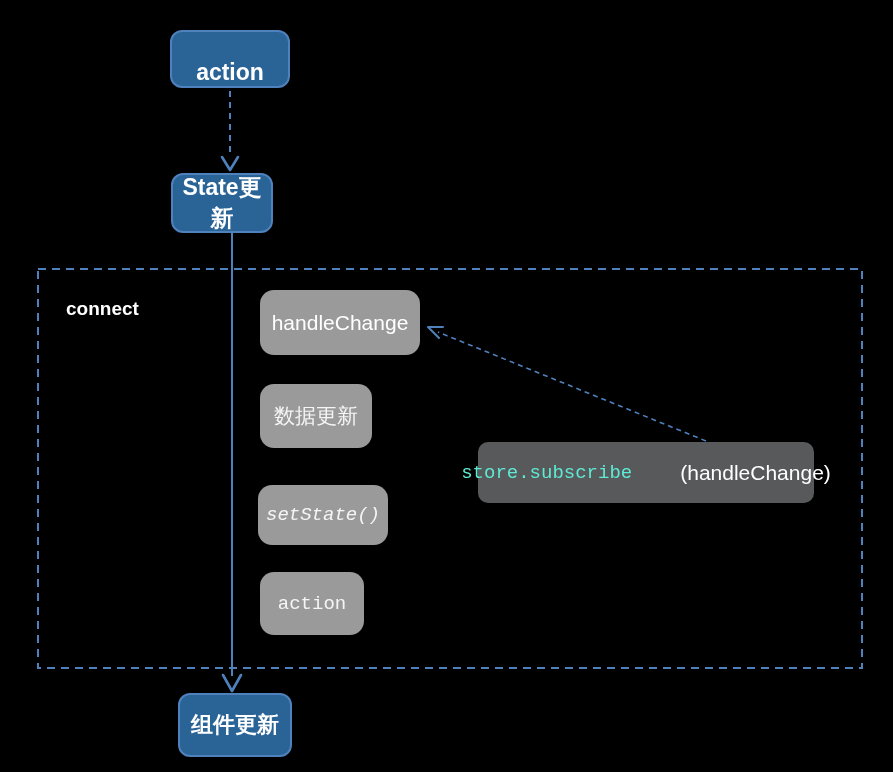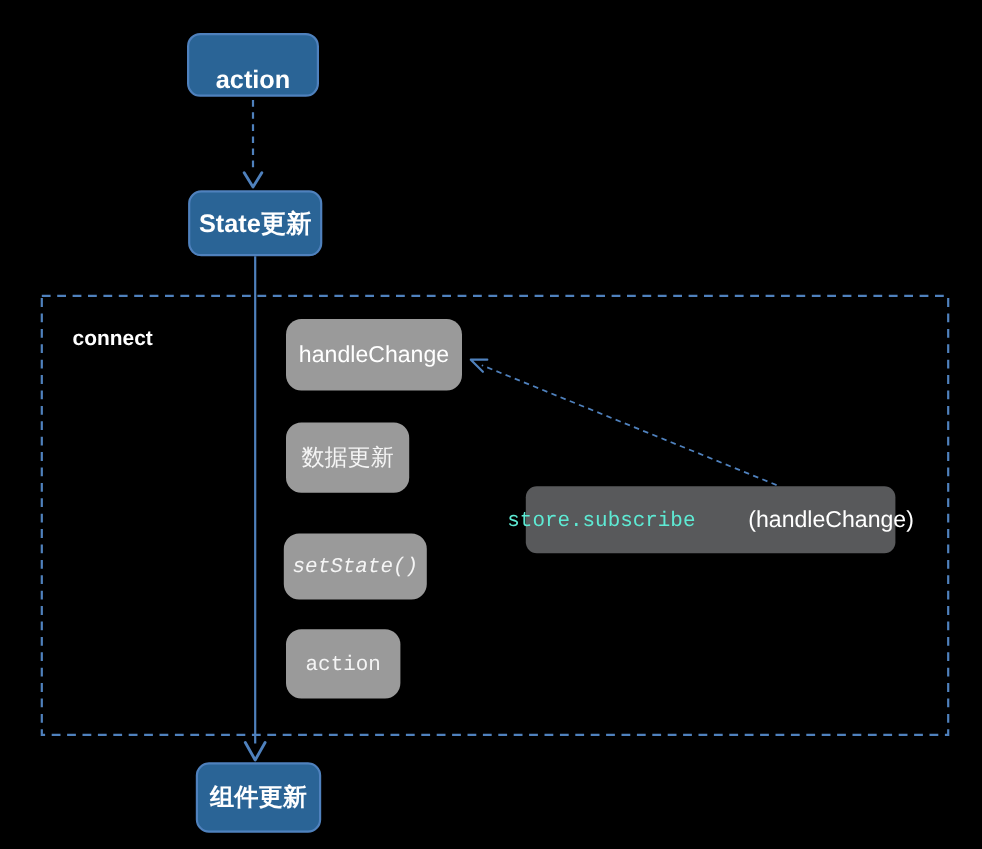--- a/index.html
+++ b/index.html
@@ -46,21 +46,21 @@
   .gray{
     background:var(--gray-box);
     border-radius:14px;
   }
   .darkgray{
     background:var(--dark-gray-box);
     border-radius:10px;
   }
 
   .node-action{left:170px;top:30px;width:120px;height:58px;align-items:flex-end;}
-  .node-state{left:171px;top:173px;width:122px;height:60px;}
+  .node-state{left:171px;top:173px;width:102px;height:60px;}
   .node-component{left:178px;top:693px;width:114px;height:64px;font-size:22px;}
 
   .connect-label{
     position:absolute;left:66px;top:298px;
     color:var(--text);
     font-size:19px;font-weight:bold;
   }
 
   .node-handlechange{left:260px;top:290px;width:160px;height:65px;font-size:21px;}
   .node-dataupdate{left:260px;top:384px;width:112px;height:64px;

